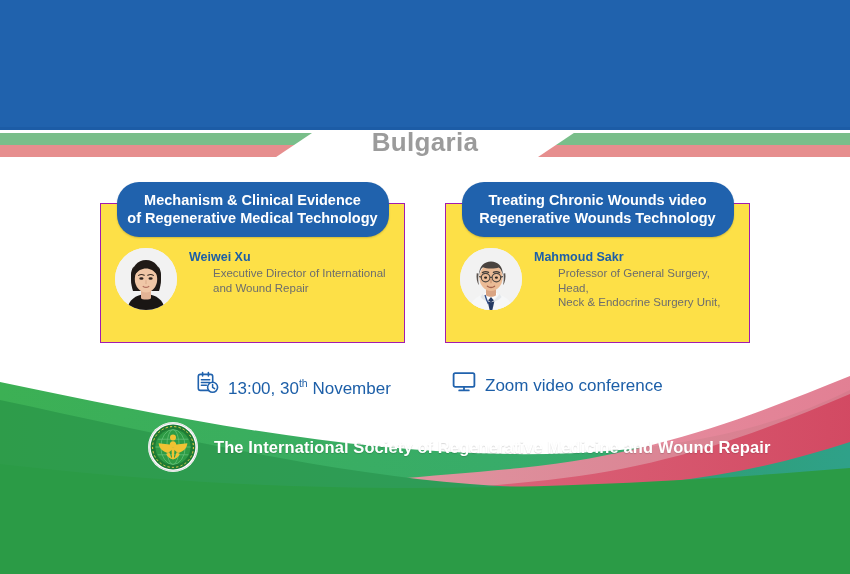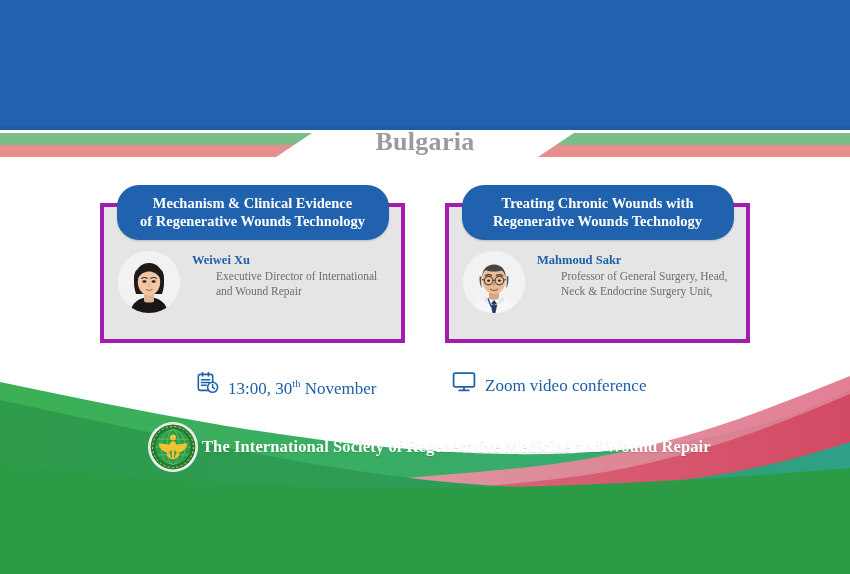--- a/index.html
+++ b/index.html
@@ -10,21 +10,20 @@
   body {
     font-family: "Liberation Sans", sans-serif;
   }
 
   .poster {
     position: relative;
     width: 850px;
     height: 574px;
     overflow: hidden;
     background: #ffffff;
-    font-family: Liberation Serif, serif;
   }
 
   
   .top-band {
     position: absolute;
     left: 0;
     top: 0;
     width: 850px;
     height: 127px;
     background: #2062AD;
@@ -89,22 +88,22 @@
     letter-spacing: .3px;
     line-height: 32px;
   }
 
   
   .card {
     position: absolute;
     top: 203px;
     width: 305px;
     height: 140px;
-    background: #e5e5e5;
-    border: 4px solid #a21caf;
+    background: #fde047;
+    border: 1px solid #a21caf;
     box-sizing: border-box;
     padding-left: 48px;
   }
   .card-left  { left: 100px; }
   .card-right { left: 445px; }
 
   .card-pill {
     position: absolute;
     top: -22px;
     left: 50%;
@@ -217,21 +216,21 @@
     padding-left: 147px;
     box-sizing: border-box;
   }
   .org-logo {
     flex: 0 0 auto;
     width: 52px;
     height: 52px;
   }
   .org-logo svg { display: block; }
   .org-name {
-    margin-left: 3px;
+    margin-left: 15px;
     color: #ffffff;
     font-size: 16.5px;
     font-weight: bold;
     letter-spacing: .1px;
     line-height: 20px;
     white-space: nowrap;
     text-shadow: 0 1px 1px rgba(0,0,0,.15);
   }
 </style>
 </head>
@@ -251,21 +250,21 @@
       <div class="stripe-green"></div>
       <div class="stripe-red"></div>
     </div>
   </div>
 
   <div class="country-title">Bulgaria</div>
 
   <div class="card card-left">
     <div class="card-pill">
       <span class="ln">Mechanism &amp; Clinical Evidence</span>
-      <span class="ln">of Regenerative Wounds Technology</span>
+      <span class="ln">of Regenerative Medical Technology</span>
     </div>
     <div class="card-body">
       <div class="avatar">
         <svg width="62" height="62" viewBox="0 0 62 62" aria-hidden="true">
           <rect width="62" height="62" fill="#F2F2F2"></rect>
 
           <path d="M16 30c0-11 6.6-18 15-18s15 7 15 18c0 6-1 10-2 13H18c-1-3-2-7-2-13z" fill="#201A17"></path>
 
           <path d="M12 62c1.5-10 8-15 19-16 11 1 17.5 6 19 16z" fill="#1A1614"></path>
 
@@ -293,21 +292,21 @@
         <div class="speaker-role">
           <div>Executive Director of International</div>
           <div>and Wound Repair</div>
         </div>
       </div>
     </div>
   </div>
 
   <div class="card card-right">
     <div class="card-pill">
-      <span class="ln">Treating Chronic Wounds with</span>
+      <span class="ln">Treating Chronic Wounds video</span>
       <span class="ln">Regenerative Wounds Technology</span>
     </div>
     <div class="card-body">
       <div class="avatar">
         <svg width="62" height="62" viewBox="0 0 62 62" aria-hidden="true">
           <rect width="62" height="62" fill="#F2F2F2"></rect>
 
           <path d="M9 62c1.8-10.5 9-15.5 22-17 13 1.5 20.2 6.5 22 17z" fill="#F6F7F8"></path>
           <path d="M24.5 45.5 31 54l6.5-8.5-6.5-3z" fill="#FFFFFF"></path>
 

